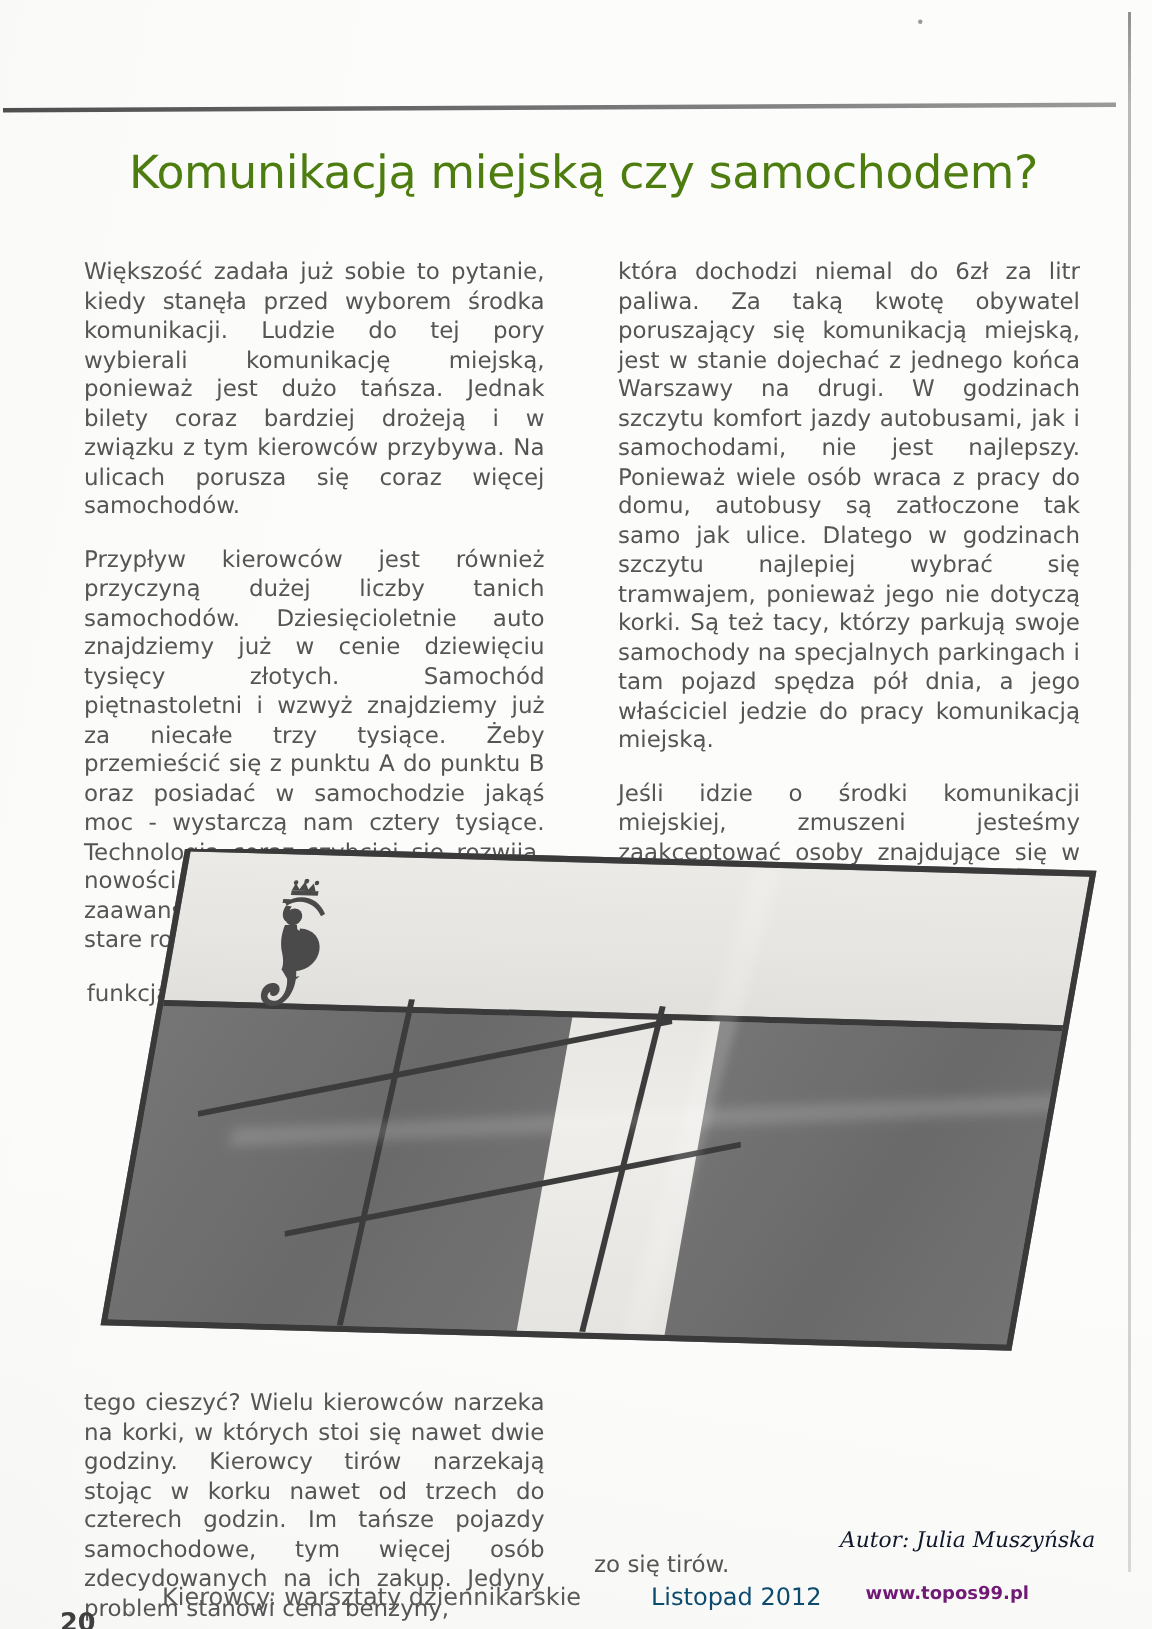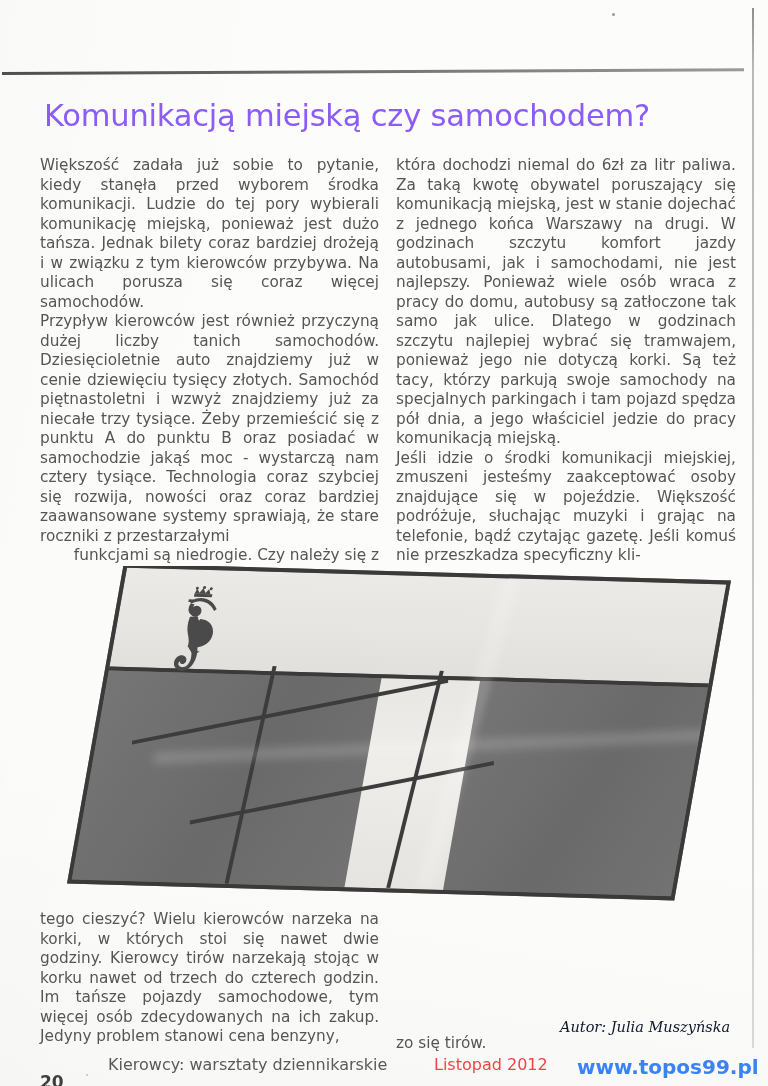--- a/index.html
+++ b/index.html
@@ -38,33 +38,33 @@
   
   .header-rule{
     position:absolute;left:2px;top:72px;width:742px;height:3px;
     background:linear-gradient(90deg,#4e4e4e 0%, #666 35%, #7d7d7d 62%, #9a9a9a 100%);
     transform:rotate(-0.28deg);transform-origin:left center;
   }
   .title{
     position:absolute;left:44px;top:78px;width:690px;
     font-family:"DejaVu Sans", sans-serif;
     font-size:30.5px;font-weight:400;letter-spacing:-0.2px;
-    color:#8b5cf6;white-space:nowrap;
+    color:#4d7c0f;white-space:nowrap;text-align:center;
   }
 
   
   .col{
     position:absolute;
     font-size:15.3px;
     line-height:19.5px;
     text-align:justify;
     color:#555;
     font-family:"DejaVu Sans", sans-serif;
   }
-  .col p{margin:0;}
+  .col p{margin:16px;}
   .col p + p{margin-top:0px;}
   .col-l-top{left:40px;top:156px;width:339px;}
   .col-r-top{left:396px;top:156px;width:340px;}
   .col-l-bot{left:40px;top:910px;width:339px;}
   .col-r-bot{left:396px;top:910px;width:341px;}
 
   
   .lastline{text-align:right;}
 
   
@@ -148,24 +148,24 @@
     color:#565656;
   }
   .f-page{
     position:absolute;left:40px;top:2px;
     font-size:17px;font-weight:bold;color:#3f3f3f;margin-top:18px;
   }
   .f-dept{
     position:absolute;left:108px;top:3px;font-size:16px;color:#5a5a5a;white-space:nowrap;
   }
   .f-date{
-    position:absolute;left:434px;top:3px;font-size:16px;color:#ef4444;white-space:nowrap;
+    position:absolute;left:434px;top:3px;font-size:16px;color:#0c4a6e;white-space:nowrap;
   }
   .f-url{
-    position:absolute;left:577px;top:3px;font-size:20px;font-weight:bold;color:#3b82f6;white-space:nowrap;
+    position:absolute;left:577px;top:3px;font-size:12px;font-weight:bold;color:#701a75;white-space:nowrap;
   }
 </style>
 </head>
 <body>
 
 <div class="paper"></div>
 
 <div class="page">
 
   <div class="frame-right"></div>

